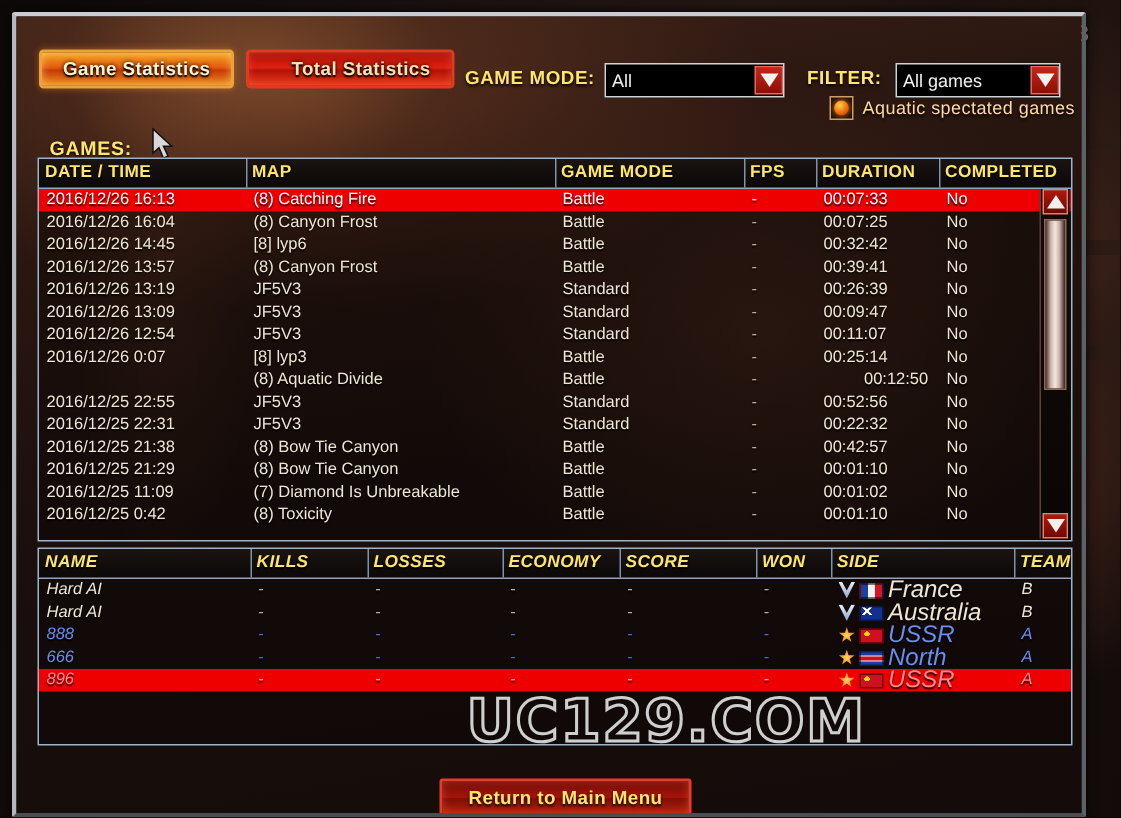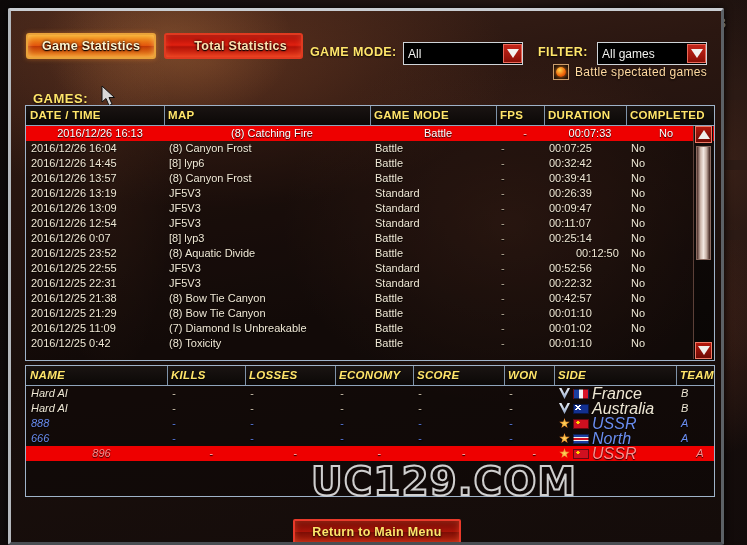--- a/index.html
+++ b/index.html
@@ -146,21 +146,21 @@
   .rows{position:relative;overflow:hidden;}
   #games-rows{height:235px;}
   #players-rows{height:111px;}
   .row{position:relative;height:15px;}
   .row.sel{background:#ee0000;}
   .row .c{
     position:absolute;top:0;height:15px;line-height:15px;
     font-size:11px;white-space:nowrap;padding-left:5px;
     color:#efe7d4;text-shadow:0 1px 1px rgba(0,0,0,.9);
   }
-  .row.sel .c{color:#fff;text-align:center;}
+  .row.sel .c{color:#fff;}
   .row .c.dash{color:#b9ae9a;}
   .row.sel .c.dash{color:#ffcccc;}
   .pl-blue .c{color:#6a8df0;}
   .pl-blue .c.dash{color:#4d6bc4;}
   .row.sel.pl-blue .c{color:#ff8c8c;}
   .row.sel.pl-blue .c.dash{color:#ff9a9a;}
 
   
   .sidecell{display:flex;align-items:center;gap:3px;}
   .rankico{
@@ -264,21 +264,21 @@
         <div class="val">All games</div>
         <div class="arrow">
             <span class="tri-down"></span>
           </div>
       </div>
 
       <div class="chk-row" style="left:542px;top:53px;">
         <span class="chk">
             <i></i>
           </span>
-        <span class="chk-label">Battle spectated games</span>
+        <span class="chk-label">Aquatic spectated games</span>
       </div>
 
       <div class="games-label">GAMES:</div>
       <svg class="cursor" viewBox="0 0 16 22">
         <polygon points="1,1 1,17 5,13.5 8,20.5 11,19 8,12.5 13.5,12.5" fill="#d8d8d8" stroke="#111" stroke-width="1"></polygon>
       </svg>
 
       <div class="panel" id="games-panel">
         <div class="hdr" id="games-hdr">
             <div class="cell" style="left: 0px; width: 138px;">DATE / TIME</div>
@@ -352,21 +352,20 @@
             </div>
             <div class="row">
               <div class="c" style="left: 0px; width: 138px;">2016/12/26 0:07</div>
               <div class="c" style="left: 138px; width: 206px;">[8] lyp3</div>
               <div class="c" style="left: 344px; width: 126px;">Battle</div>
               <div class="c dash" style="left: 470px; width: 48px;">-</div>
               <div class="c" style="left: 518px; width: 82px;">00:25:14</div>
               <div class="c" style="left: 600px; width: 70px;">No</div>
             </div>
             <div class="row">
-              <div class="c" style="left: 0px; width: 138px;">2016/12/25 23:52</div>
               <div class="c" style="left: 138px; width: 206px;">(8) Aquatic Divide</div>
               <div class="c" style="left: 344px; width: 126px;">Battle</div>
               <div class="c dash" style="left: 470px; width: 48px;">-</div>
               <div class="c" style="left: 545px; width: 82px;">00:12:50</div>
               <div class="c" style="left: 600px; width: 70px;">No</div>
             </div>
             <div class="row">
               <div class="c" style="left: 0px; width: 138px;">2016/12/25 22:55</div>
               <div class="c" style="left: 138px; width: 206px;">JF5V3</div>
               <div class="c" style="left: 344px; width: 126px;">Standard</div>

